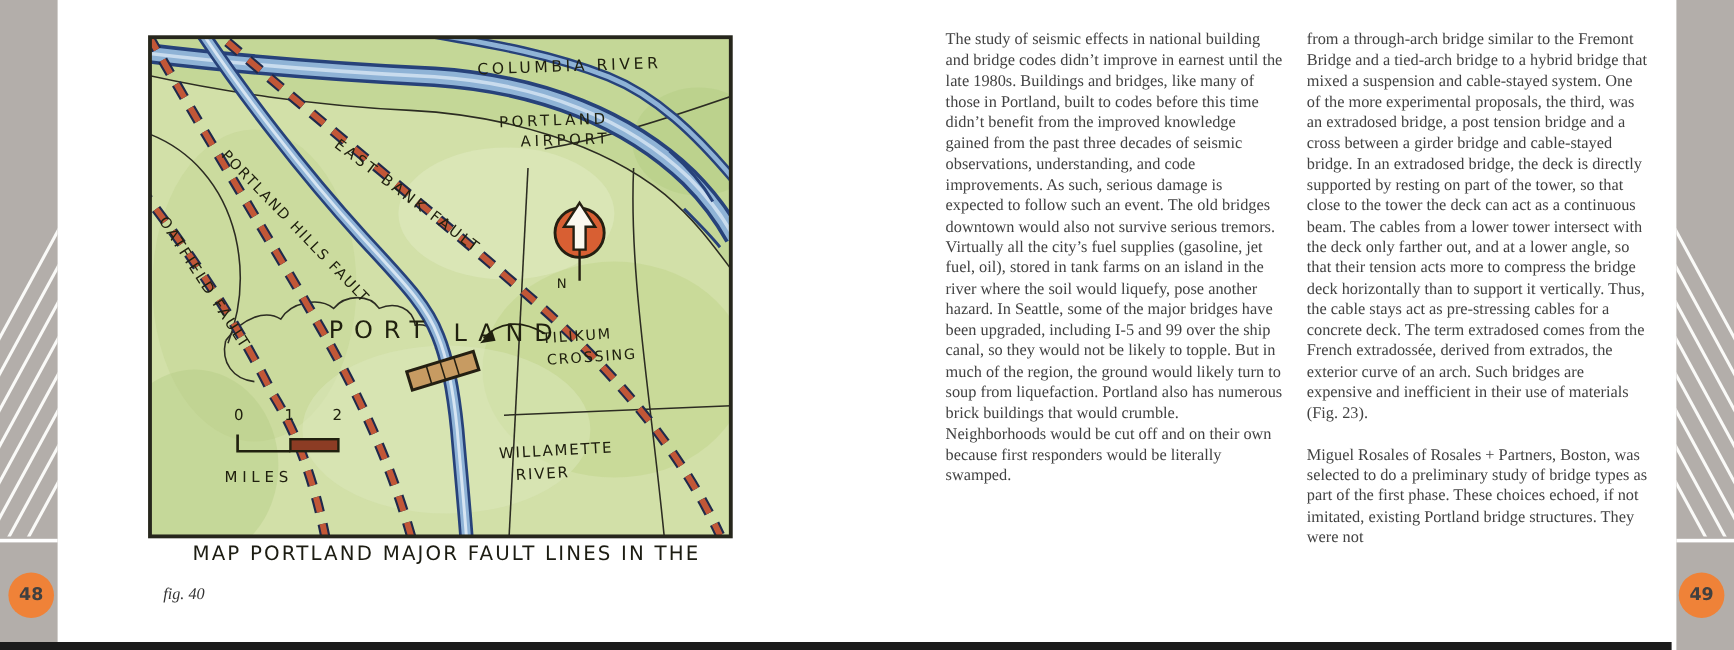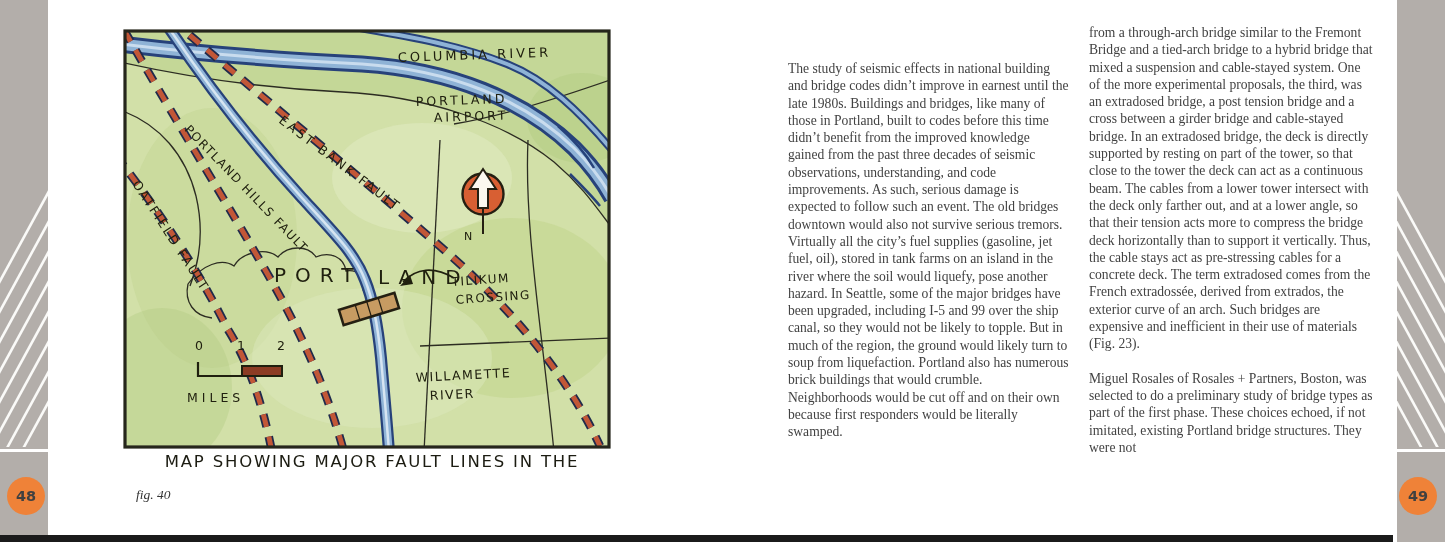--- a/index.html
+++ b/index.html
@@ -23,21 +23,21 @@
   .map-label{font-family:"DejaVu Sans",sans-serif;fill:#20200f;}
   
   .caption{position:absolute;left:92px;width:560px;text-align:center;
            font-family:"DejaVu Sans",sans-serif;color:#1c1c12;white-space:nowrap;}
   .caption-l1{top:452px;font-size:16.5px;letter-spacing:1.8px;}
   .caption-l2{top:475px;font-size:16.5px;letter-spacing:3.5px;}
   .figlabel{position:absolute;left:136px;top:487px;font-style:italic;font-size:13.5px;color:#333;}
   
   .bodycol{position:absolute;top:24px;font-size:13.6px;line-height:17.3px;color:#424242;}
   .bodycol p{margin:0 0 17px 0;}
-  .col1{left:788px;width:281px;margin-top:36px;}
+  .col1{left:788px;width:281px;}
   .col2{left:1089px;width:284px;}
 </style>
 </head>
 <body>
 
 <div class="spread">
 
   <div class="strip strip-left">
     <svg width="48" height="542" viewBox="0 0 48 542">
       <defs>
@@ -165,21 +165,21 @@
     <text class="map-label" transform="translate(62,102) rotate(46)" font-size="12" letter-spacing="1.5">PORTLAND HILLS FAULT</text>
     <text class="map-label" transform="translate(10,156) rotate(57)" font-size="12.5" letter-spacing="2">OATFIELD FAULT</text>
     <text class="map-label" transform="translate(152,254)" font-size="20" letter-spacing="9">PORT</text>
     <text class="map-label" transform="translate(256,256)" font-size="20" letter-spacing="9">LAND</text>
     <text class="map-label" transform="translate(330,258) rotate(-4)" font-size="12" letter-spacing="1.5">TILIKUM</text>
     <text class="map-label" transform="translate(334,276) rotate(-4)" font-size="12" letter-spacing="1.5">CROSSING</text>
     <text class="map-label" transform="translate(294,354) rotate(-3)" font-size="12.5" letter-spacing="1.5">WILLAMETTE</text>
     <text class="map-label" transform="translate(308,372) rotate(-3)" font-size="12.5" letter-spacing="1.5">RIVER</text>
   </svg>
 
-  <div class="caption caption-l1">MAP SHOWING MAJOR FAULT LINES IN THE</div>
+  <div class="caption caption-l1">MAP PORTLAND MAJOR FAULT LINES IN THE</div>
   <div class="figlabel">fig. 40</div>
 
   <div class="bodycol col1">
     <p>The study of seismic effects in national building and bridge codes didn’t improve in earnest until the late 1980s. Buildings and bridges, like many of those in Portland, built to codes before this time didn’t benefit from the improved knowledge gained from the past three decades of seismic observations, understanding, and code improvements. As such, serious damage is expected to follow such an event. The old bridges downtown would also not survive serious tremors. Virtually all the city’s fuel supplies (gasoline, jet fuel, oil), stored in tank farms on an island in the river where the soil would liquefy, pose another hazard. In Seattle, some of the major bridges have been upgraded, including I-5 and 99 over the ship canal, so they would not be likely to topple. But in much of the region, the ground would likely turn to soup from liquefaction. Portland also has numerous brick buildings that would crumble. Neighborhoods would be cut off and on their own because first responders would be literally swamped.</p>
   </div>
   <div class="bodycol col2">
     <p>from a through-arch bridge similar to the Fremont Bridge and a tied-arch bridge to a hybrid bridge that mixed a suspension and cable-stayed system. One of the more experimental proposals, the third, was an extradosed bridge, a post tension bridge and a cross between a girder bridge and cable-stayed bridge. In an extradosed bridge, the deck is directly supported by resting on part of the tower, so that close to the tower the deck can act as a continuous beam. The cables from a lower tower intersect with the deck only farther out, and at a lower angle, so that their tension acts more to compress the bridge deck horizontally than to support it vertically. Thus, the cable stays act as pre-stressing cables for a concrete deck. The term extradosed comes from the French extradossée, derived from extrados, the exterior curve of an arch. Such bridges are expensive and inefficient in their use of materials (Fig. 23).</p>
     <p>Miguel Rosales of Rosales + Partners, Boston, was selected to do a preliminary study of bridge types as part of the first phase. These choices echoed, if not imitated, existing Portland bridge structures. They were not</p>
   </div>
 

